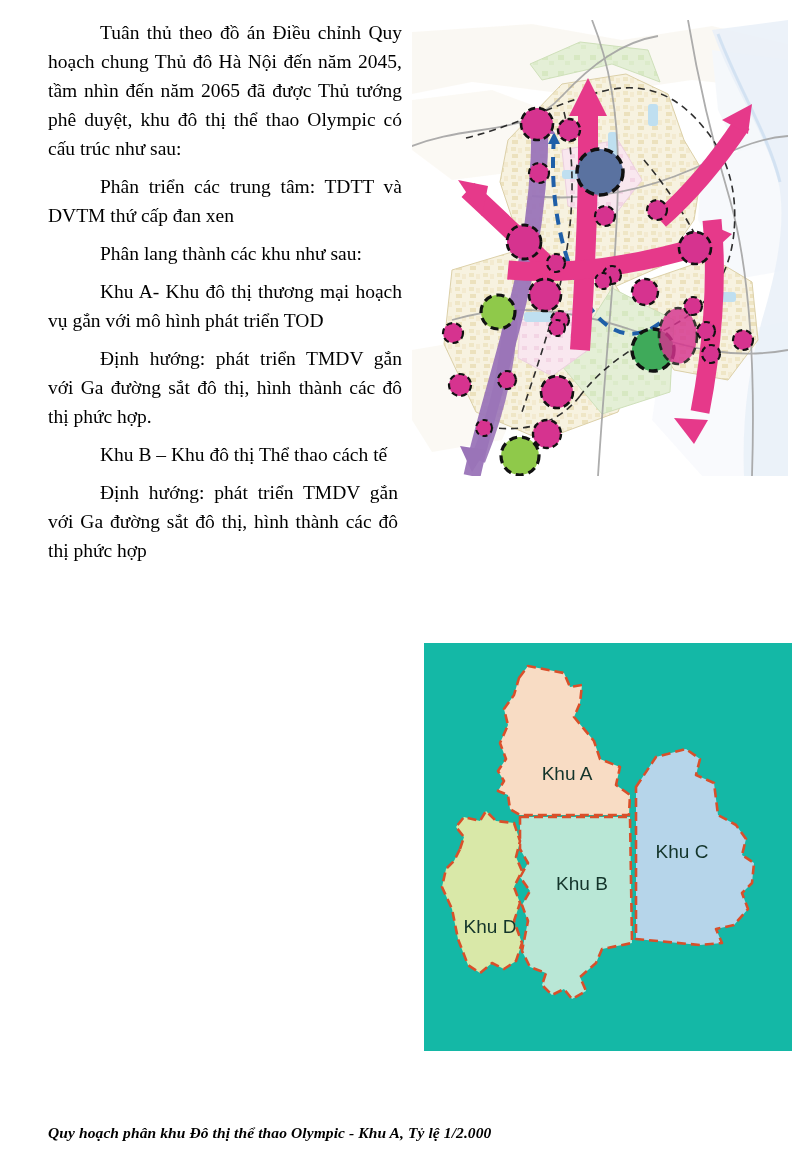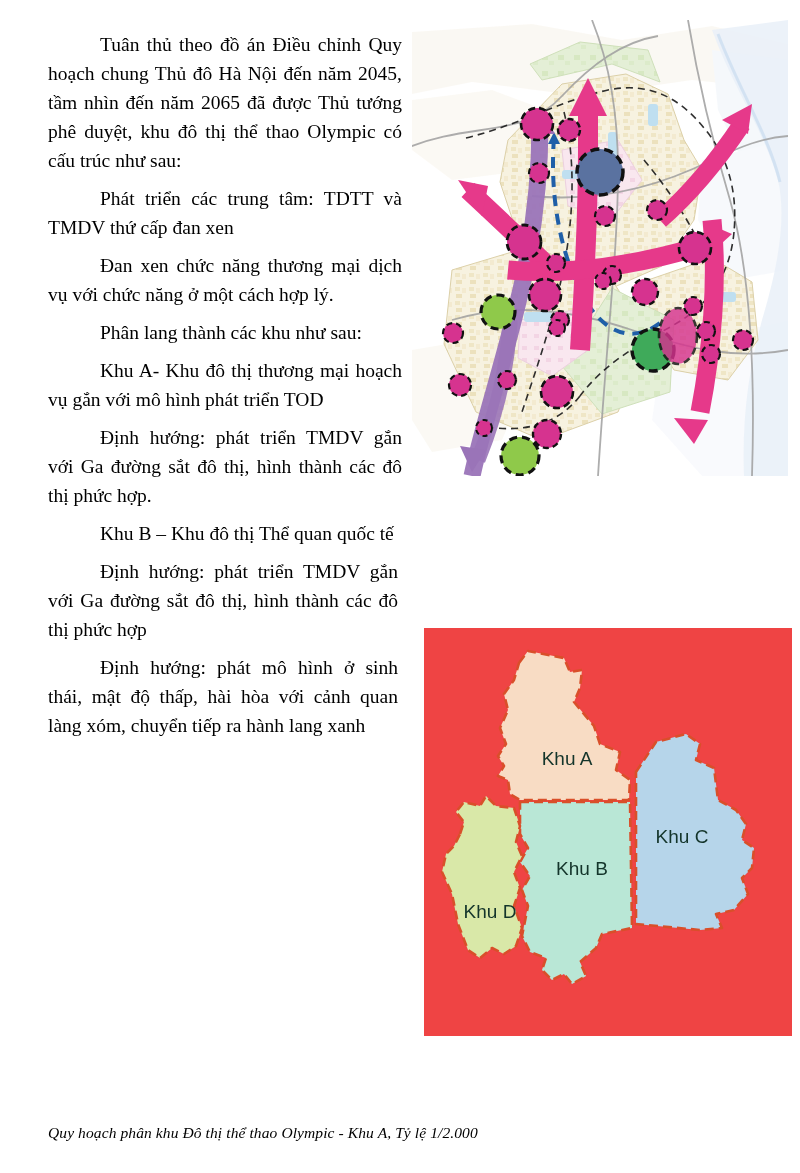--- a/index.html
+++ b/index.html
@@ -31,21 +31,21 @@
     position: absolute;
     left: 48px;
     top: 18px;
     width: 712px;
   }
   .para {
     font-size: 19.5px;
     line-height: 29px;
     text-align: justify;
     text-indent: 52px;
-    margin: 12px 0 0 0;
+    margin: 0 0 0 0;
     padding: 0;
     hyphens: none;
   }
   .para.gap-before { margin-top: 9px; }
 
   
   #map-float {
     float: right;
     width: 352px;
     height: 460px;
@@ -71,43 +71,43 @@
     height: 456px;
     overflow: hidden;
     background: #ffffff;
   }
   #top-map svg { display: block; }
 
   
   #zone-map {
     position: absolute;
     left: 424px;
-    top: 628px;
+    top: 643px;
     width: 368px;
     height: 408px;
     overflow: hidden;
-    background: #ef4444;
+    background: #14b8a6;
   }
   #zone-map svg { display: block; }
   .zone-label {
     font-family: "Liberation Sans", "DejaVu Sans", sans-serif;
     font-size: 19px;
     fill: #14352b;
     font-weight: 400;
   }
 
   
   #footer-caption {
     position: absolute;
     left: 48px;
     top: 1124px;
     width: 700px;
     font-family: "Liberation Serif", "DejaVu Serif", serif;
     font-style: italic;
-    font-weight: normal;
+    font-weight: bold;
     font-size: 15.5px;
     letter-spacing: 0.1px;
     color: #000;
     white-space: nowrap;
   }
 </style>
 </head>
 <body>
 
 <div id="page">
@@ -283,29 +283,27 @@
         <text class="zone-label" x="258" y="215" text-anchor="middle" fill="#14352b">Khu C</text>
         <text class="zone-label" x="66" y="290" text-anchor="middle" fill="#14352b">Khu D</text>
       </g>
     </svg>
   </div>
 
   <div id="doc-body">
     <div id="map-float"></div>
 
     <p class="para">Tuân thủ theo đồ án Điều chỉnh Quy hoạch chung Thủ đô Hà Nội đến năm 2045, tầm nhìn đến năm 2065 đã được Thủ tướng phê duyệt, khu đô thị thể thao Olympic có cấu trúc như sau:</p>
-    <p class="para gap-before">Phát triển các trung tâm: TDTT và TMDV thứ cấp đan xen</p>
-    <p class="para gap-before">Đan xen chức năng thương mại dịch vụ với chức năng ở một cách hợp lý.</p>
+    <p class="para gap-before">Phân triển các trung tâm: TDTT và DVTM thứ cấp đan xen</p>
     <p class="para gap-before">Phân lang thành các khu như sau:</p>
     <p class="para gap-before">Khu A- Khu đô thị thương mại hoạch vụ gắn với mô hình phát triển TOD</p>
     <p class="para gap-before">Định hướng: phát triển TMDV gắn với Ga đường sắt đô thị, hình thành các đô thị phức hợp.</p>
 
     <div id="zone-float"></div>
 
-    <p class="para gap-before">Khu B – Khu đô thị Thể quan quốc tế</p>
+    <p class="para gap-before">Khu B – Khu đô thị Thể thao cách tế</p>
     <p class="para gap-before">Định hướng: phát triển TMDV gắn với Ga đường sắt đô thị, hình thành các đô thị phức hợp</p>
-    <p class="para gap-before">Định hướng: phát mô hình ở sinh thái, mật độ thấp, hài hòa với cảnh quan làng xóm, chuyển tiếp ra hành lang xanh</p>
 
   </div>
 
   <div id="footer-caption">Quy hoạch phân khu Đô thị thể thao Olympic - Khu A, Tỷ lệ 1/2.000</div>
 
 </div>
 
 </body></html>

